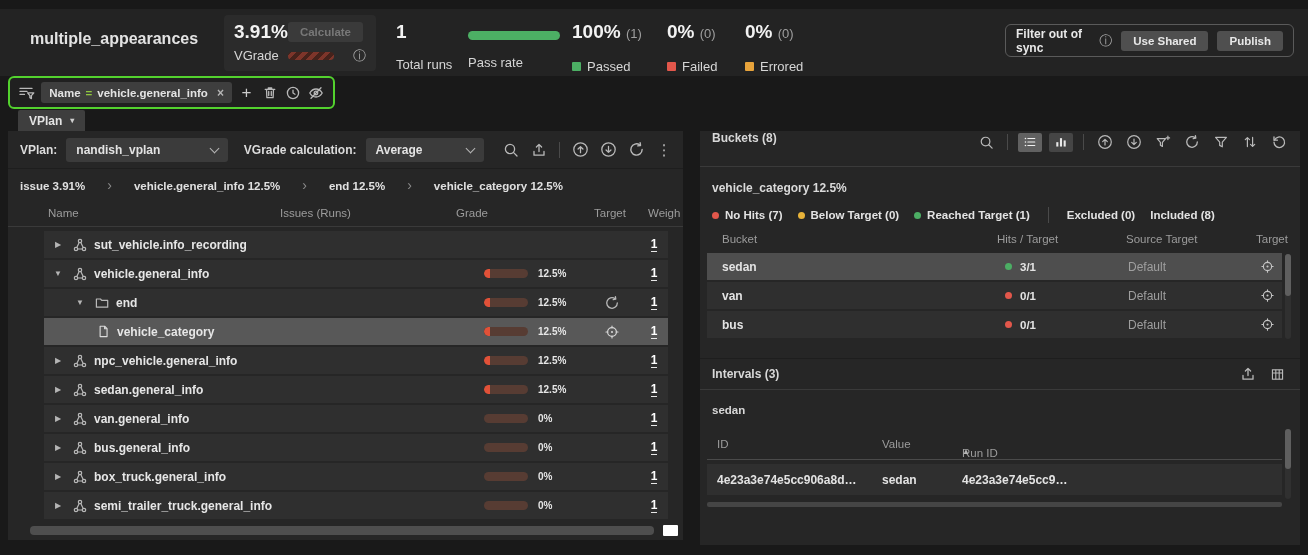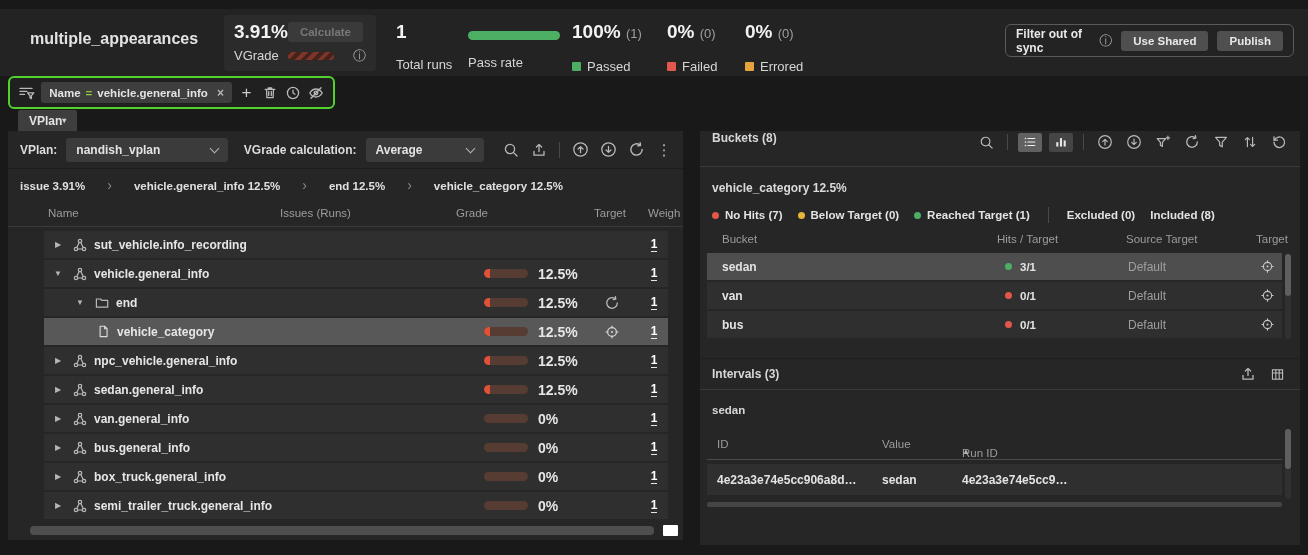--- a/index.html
+++ b/index.html
@@ -36,21 +36,21 @@
              border-radius:6px;background:#202020;display:flex;align-items:center;gap:6px;
              padding:0 8px;box-sizing:border-box}
   .ib{display:flex;align-items:center;justify-content:center;width:22px;height:22px;cursor:pointer}
   .chip{background:#3e3e3e;border-radius:3px;height:21px;display:flex;align-items:center;gap:5px;
         padding:0 8px;font-weight:700;font-size:11.5px;white-space:nowrap;cursor:pointer}
   .op{color:#8fc640}
   .x{color:#b5b5b5;margin-left:4px;font-size:12px}
   .plus{font-size:17px;color:#cccccc;font-weight:400}
   
   .tab{position:absolute;left:18px;top:110px;height:21px;background:#3e3e3e;display:flex;align-items:center;
-       padding:0 11px;font-weight:700;font-size:12px;border-radius:2px 2px 0 0;cursor:pointer}
+       gap:8px;padding:0 11px;font-weight:700;font-size:12px;border-radius:2px 2px 0 0;cursor:pointer}
   .tcaret{font-size:8px;color:#cfcfcf}
   
   .lpanel{position:absolute;left:8px;top:131px;width:675px;height:409px;background:#262626;overflow:hidden}
   .ltoolbar{height:37px;display:flex;align-items:center;padding:0 8px 0 12px;border-bottom:1px solid #1e1e1e}
   .flabel{font-weight:700;font-size:12px;color:#dcdcdc;margin-right:9px;white-space:nowrap}
   .dd{height:24px;background:#3b3b3b;border-radius:3px;display:flex;align-items:center;
       justify-content:space-between;padding:0 10px;font-weight:700;font-size:12px;margin-right:16px;
       box-sizing:border-box;cursor:pointer}
   .chev{display:inline-block;width:6px;height:6px;border-right:1.6px solid #b5b5b5;
         border-bottom:1.6px solid #b5b5b5;transform:rotate(45deg);margin-top:-3px}
@@ -67,21 +67,21 @@
   .tbody{padding-top:4px}
   .trow{position:relative;height:27px;background:#2f2f2f;margin:0 15px 2px 36px;display:flex;
         align-items:center;padding-left:calc(8px + var(--ind,0)*22px);box-sizing:border-box;cursor:pointer}
   .trow.sel{background:#585858}
   .caret{width:12px;text-align:center;color:#b5b5b5;font-size:8px;flex:none}
   .ricon{margin:0 6px 0 8px;flex:none;display:flex}
   .rname{font-weight:700;font-size:12px;color:#e6e6e6;white-space:nowrap}
   .gradecell{position:absolute;left:440px;top:0;height:100%;display:flex;align-items:center;gap:10px}
   .gbar{width:44px;height:9px;border-radius:5px;background:#573c33;overflow:hidden}
   .gbar i{display:block;height:100%;background:#e15138;border-radius:5px 0 0 5px}
-  .pct{font-weight:700;font-size:14px;color:#e6e6e6;white-space:nowrap}
+  .pct{font-weight:700;font-size:10px;color:#e6e6e6;white-space:nowrap}
   .targetcell{position:absolute;left:552px;top:0;height:100%;width:32px;display:flex;
               align-items:center;justify-content:center}
   .wcell{position:absolute;left:598px;top:0;height:100%;width:24px;display:flex;
          align-items:center;justify-content:center}
   .wlink{font-weight:700;font-size:12px;color:#ffffff;border-bottom:1px solid #e8e8e8;
          line-height:13px;cursor:pointer}
   .hscroll{position:absolute;left:22px;top:395px;width:624px;height:9px;background:#4e4e4e;border-radius:4px}
   .hthumb{position:absolute;right:-24px;top:-1px;width:15px;height:11px;background:#ffffff;border-radius:1px}
   
   .rpanel{position:absolute;left:700px;top:131px;width:600px;height:414px;background:#262626;overflow:hidden}

